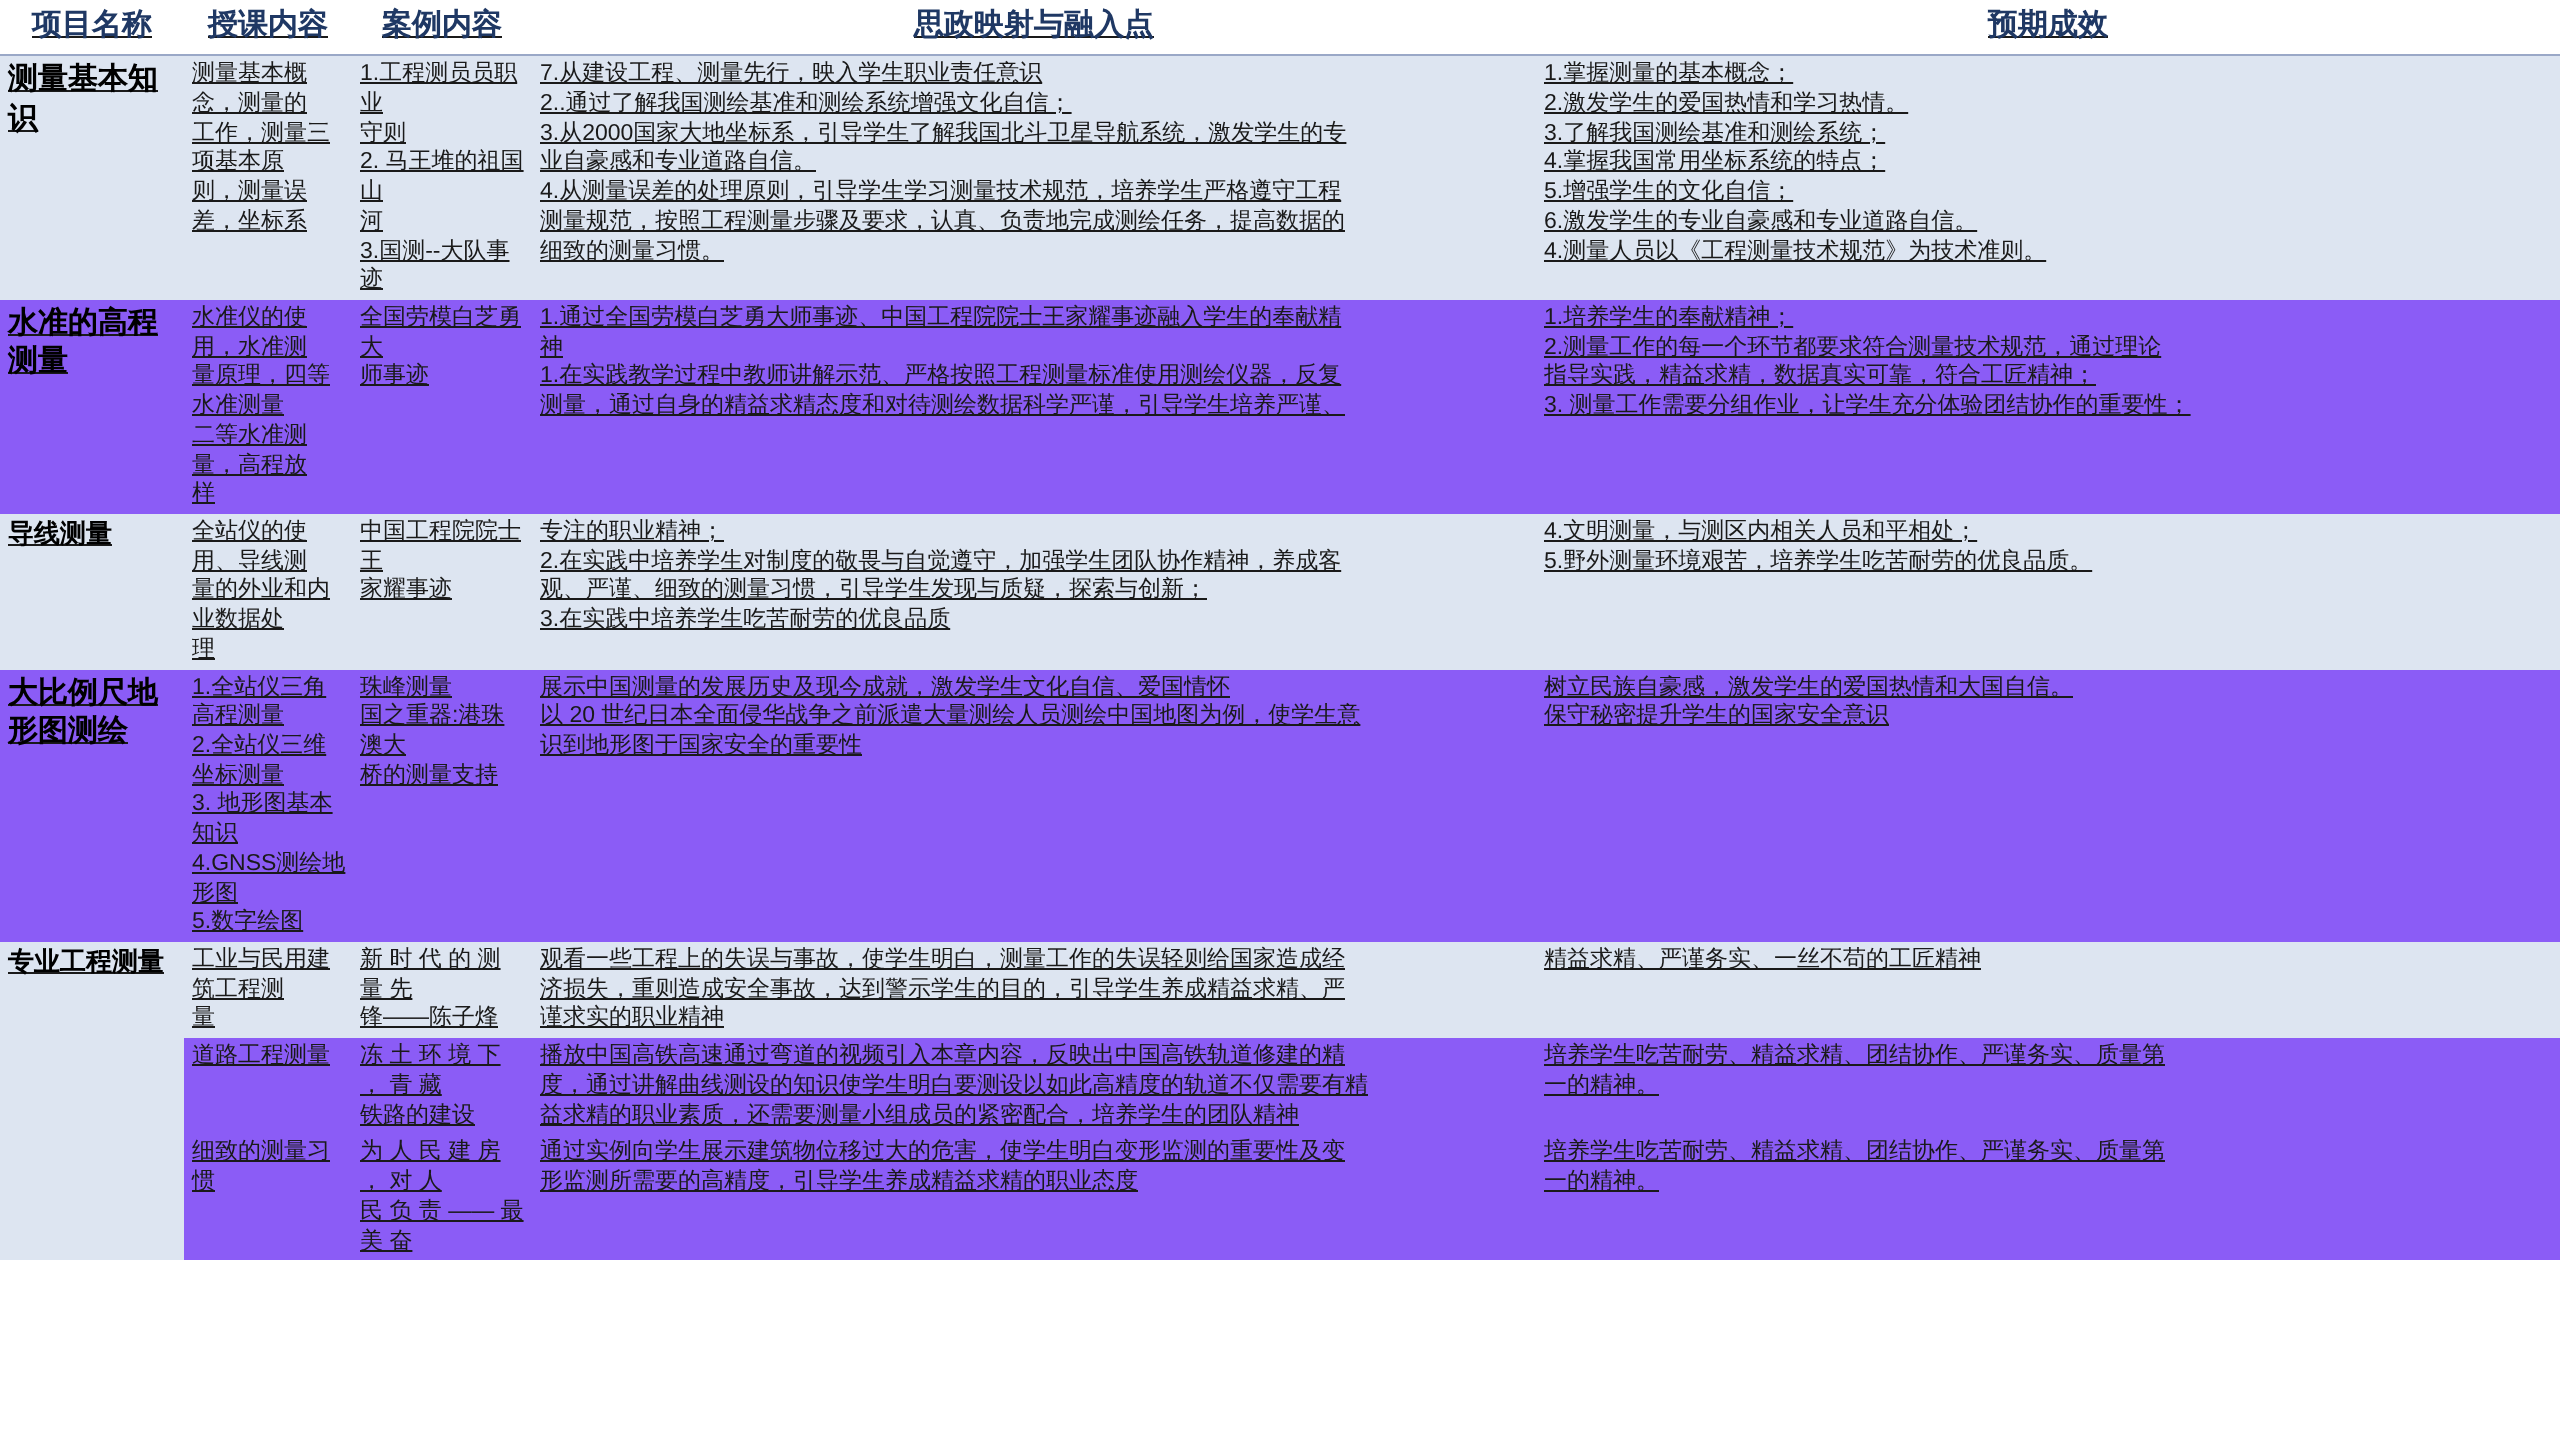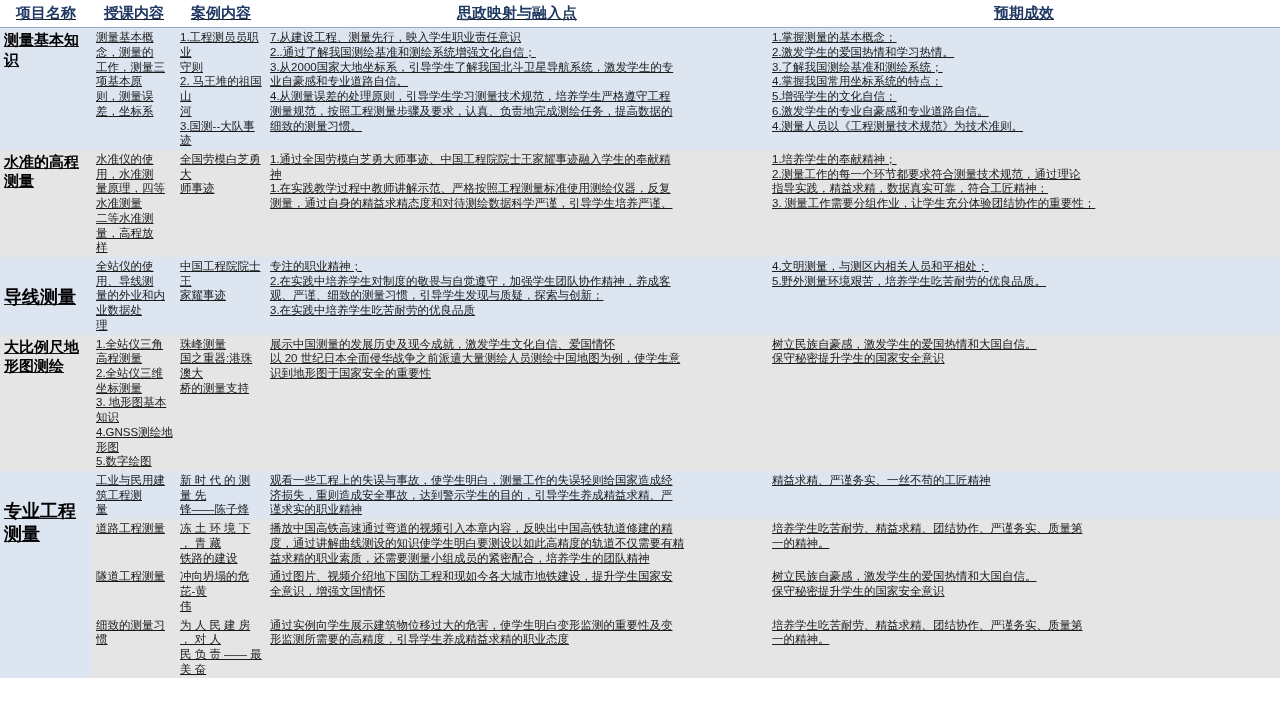--- a/index.html
+++ b/index.html
@@ -42,34 +42,33 @@
     border-bottom: 1.2px solid #9aa8c7;
   }
   
   col.c1 { width: 92px; }
   col.c2 { width: 84px; }
   col.c3 { width: 90px; }
   col.c4 { width: 502px; }
   col.c5 { width: 512px; }
 
   .band-blue { background: #dde5f1; }
-  .band-white { background: #e5e5e5; }
+  .band-white { background: #8b5cf6; }
 
   .big-title {
     font-size: 15px;
     font-weight: bold;
     line-height: 1.3;
     color: #000;
   }
   .mid-title {
-    font-size: 18px;
+    font-size: 13px;
     font-weight: bold;
     line-height: 1.3;
     color: #000;
-    margin-top: 27px;
   }
   .cell p {
     margin: 0 0 1px 0;
   }
   .tight p { margin: 0; }
   
   table.sub {
     width: 100%;
     border-collapse: collapse;
     table-layout: fixed;
@@ -272,37 +271,20 @@
               <p>度，通过讲解曲线测设的知识使学生明白要测设以如此高精度的轨道不仅需要有精</p>
               <p>益求精的职业素质，还需要测量小组成员的紧密配合，培养学生的团队精神</p>
             </td>
             <td class="tight">
               <p>培养学生吃苦耐劳、精益求精、团结协作、严谨务实、质量第</p>
               <p>一的精神。</p>
             </td>
           </tr>
 
 
-          <tr class="band-white rowline">
-            <td class="tight">
-              <p>隧道工程测量</p>
-            </td>
-            <td class="tight">
-              <p>冲向坍塌的危芘-黄</p>
-              <p>伟</p>
-            </td>
-            <td class="tight">
-              <p>通过图片、视频介绍地下国防工程和现如今各大城市地铁建设，提升学生国家安</p>
-              <p>全意识，增强文国情怀</p>
-            </td>
-            <td class="tight">
-              <p>树立民族自豪感，激发学生的爱国热情和大国自信。</p>
-              <p>保守秘密提升学生的国家安全意识</p>
-            </td>
-          </tr>
 
 
           <tr class="band-white rowline">
             <td class="tight">
               <p>细致的测量习惯</p>
             </td>
             <td class="tight">
               <p>为 人 民 建 房 ， 对 人</p>
               <p>民 负 责 —— 最 美 奋</p>
 

